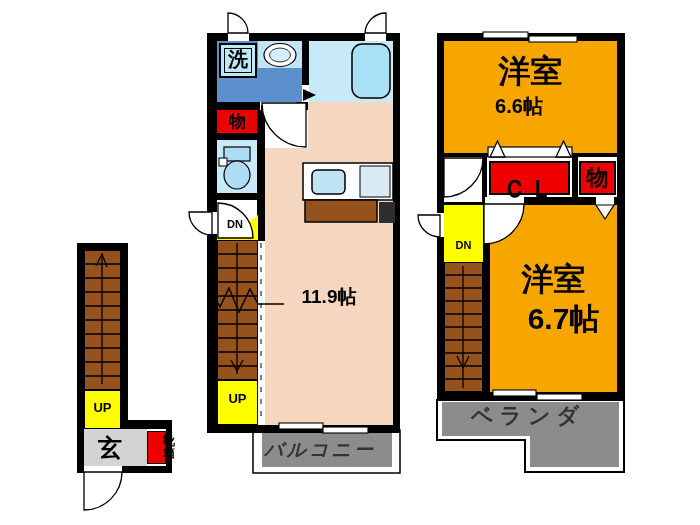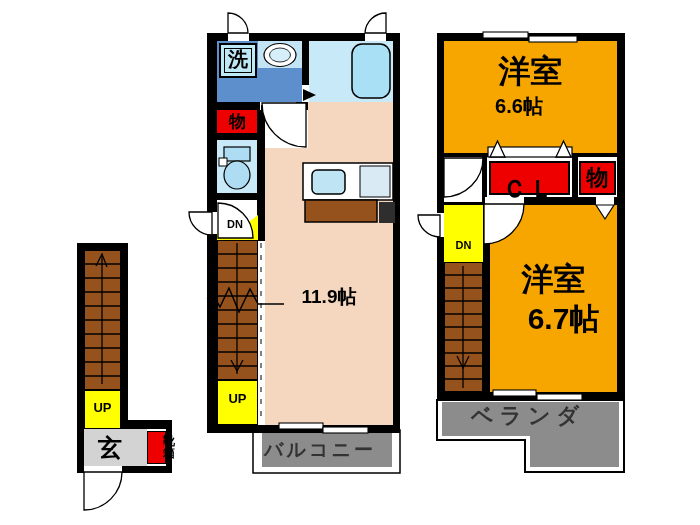--- a/index.html
+++ b/index.html
@@ -190,21 +190,21 @@
       <rect x="537" y="394" width="45" height="6"></rect>
     </g>
   </svg>
 
   <div class="layer labels">
     <div class="lb" style="left:220px;top:49px;width:36px;font-size:20px;">洗</div>
     <div class="lb" style="left:217px;top:113px;width:41px;font-size:17px;">物</div>
     <div class="lb" style="left:263px;top:287px;width:132px;font-size:19px;">11.9帖</div>
     <div class="lb" style="left:217px;top:219px;width:36px;font-size:11px;">DN</div>
     <div class="lb" style="left:217px;top:392px;width:41px;font-size:13px;">UP</div>
-    <div class="lb" style="left:262px;top:440px;width:116px;font-size:19px;letter-spacing:3px;color:#333;">バルコニー</div>
+    <div class="lb" style="left:262px;top:440px;width:116px;font-size:19px;letter-spacing:3px;color:#333;font-style:italic;">バルコニー</div>
 
     <div class="lb" style="left:84px;top:401px;width:37px;font-size:13px;">UP</div>
     <div class="lb" style="left:84px;top:435px;width:52px;font-size:24px;">玄</div>
     <div class="lb" style="left:150px;top:435px;width:14px;font-size:12px;line-height:12px;word-break:break-all;margin-left:12px;">靴箱</div>
 
     <div class="lb" style="left:444px;top:55px;width:173px;font-size:32px;">洋室</div>
     <div class="lb" style="left:444px;top:96px;width:150px;font-size:20px;">6.6帖</div>
     <div class="lb" style="left:489px;top:164px;width:81px;font-size:24px;letter-spacing:3px;margin-top:12px;">ＣＬ</div>
     <div class="lb" style="left:578px;top:166px;width:39px;font-size:22px;">物</div>
     <div class="lb" style="left:444px;top:240px;width:39px;font-size:11px;">DN</div>

